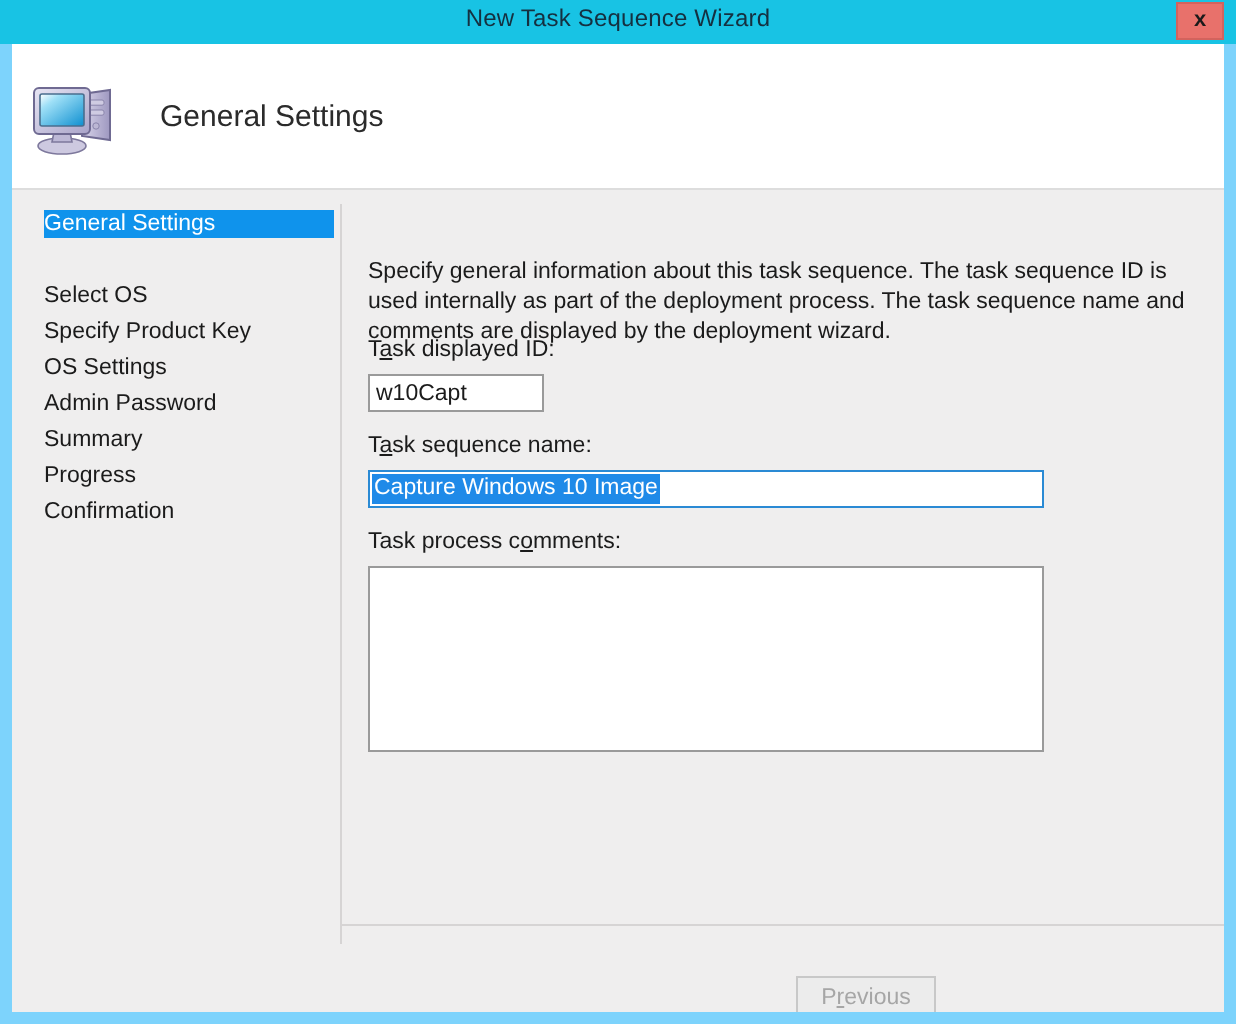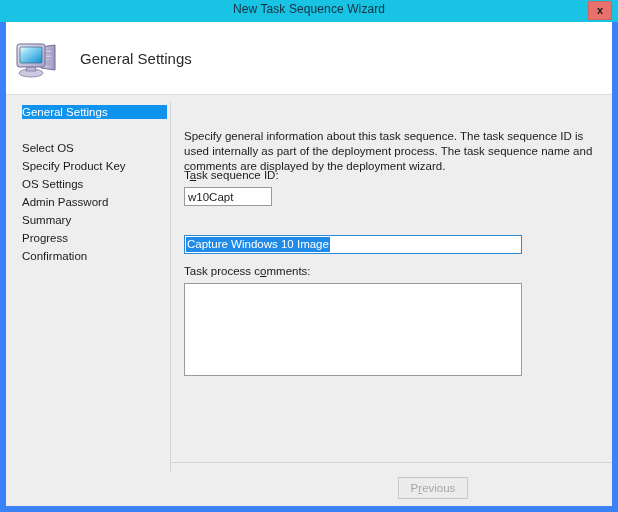--- a/index.html
+++ b/index.html
@@ -14,21 +14,21 @@
     font-family: "Liberation Sans", sans-serif;
   }
 
   
   .window {
     position: absolute;
     left: 0; top: 0;
     width: 618px;
     height: 512px;
     box-sizing: border-box;
-    background: #3b82f6;
+    background: #7dd3fc;
     border: 0;
   }
   .titlebar {
     position: absolute;
     left: 0; top: 0;
     width: 618px;
     height: 22px;
     background: #18c3e4;
   }
   .titlebar-text {
@@ -213,20 +213,21 @@
     font-size: 11.5px;
     color: #1b1b1b;
     cursor: pointer;
     padding: 0;
   }
   .btn.disabled {
     color: #a6a6a6;
     border-color: #c8c8c8;
     background: #ececec;
     cursor: default;
+    margin-top: 11px;
   }
   .btn.default {
     border: 2px solid #3a93d6;
     background: #ebebeb;
   }
   #btn-previous { left: 392px; }
   #btn-next     { left: 464px; }
   #btn-cancel   { left: 536px; }
 </style>
 </head>
@@ -287,23 +288,24 @@
       <div class="step" style="top:136px">Progress</div>
       <div class="step" style="top:154px">Confirmation</div>
     </div>
 
     <div class="divider-v"></div>
 
     <div class="content">
 
       <div class="description">Specify general information about this task sequence.  The task sequence ID is used internally as part of the deployment process.  The task sequence name and comments are displayed by the deployment wizard.</div>
 
-      <div class="field-label" style="left:13px; top:74px;"><span>T</span><span class="accel">a</span><span>sk sequence ID:</span></div>
+      <div class="field-label" style="left:13px; top:74px;"><span>T</span><span class="accel">a</span><span>sk displayed ID:</span></div>
       <input id="ts-id-input" class="text-input" type="text" value="w10Capt" style="">
 
+      <div class="field-label" style="left:13px; top:122px;"><span>T</span><span class="accel">a</span><span>sk sequence name:</span></div>
       <input id="ts-name-input" class="text-input" type="text" value="Capture Windows 10 Image" style="">
       <div class="selection-overlay">Capture Windows 10 Image</div>
 
       <div class="field-label" style="left:13px; top:170px;"><span>Task process c</span><span class="accel">o</span><span>mments:</span></div>
       <textarea id="ts-comments-input" class="text-input" style=""></textarea>
     </div>
 
     <div class="divider-h"></div>
 
     <button id="btn-previous" class="btn disabled" disabled=""><span>P</span><span class="accel">r</span><span>evious</span></button>

